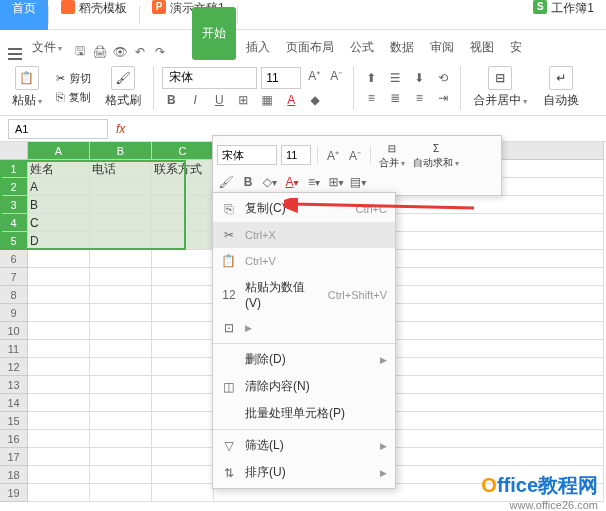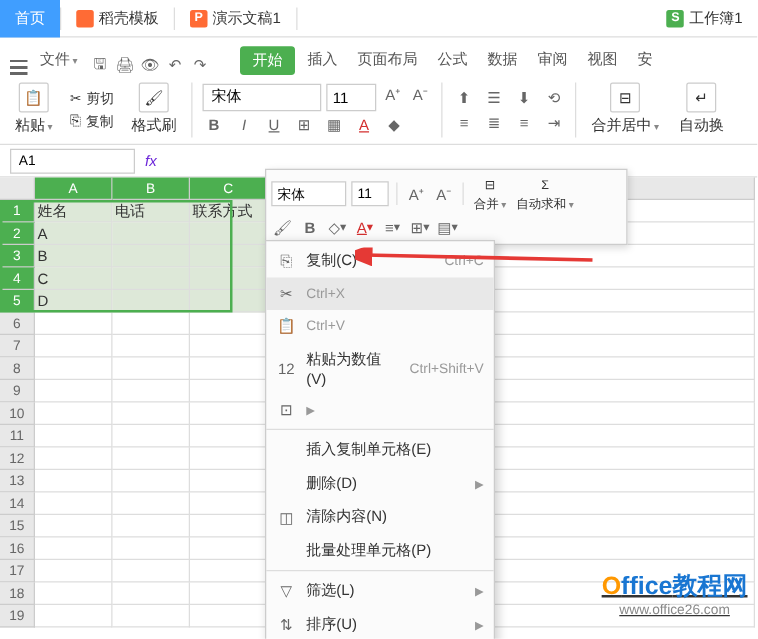--- a/index.html
+++ b/index.html
@@ -1,47 +1,47 @@
 <!DOCTYPE html>
 <html><head>
 <meta charset="utf-8">
 <style>
 * { box-sizing: border-box; margin: 0; padding: 0; font-family: "Microsoft YaHei", sans-serif; }
 body { width: 606px; height: 511px; overflow: hidden; background: #fff; position: relative; font-size: 12px; color: #333; }
 
 .tabs-row { display: flex; align-items: center; height: 30px; background: #fff; border-bottom: 1px solid #ddd; }
-.tab { display: flex; align-items: center; padding: 0 12px; height: 30px; gap: 4px; }
+.tab { display: flex; align-items: flex-start; padding: 0 12px; height: 30px; gap: 4px; }
 .tab.active { background: #409eff; color: #fff; }
 .tab-icon { width: 14px; height: 14px; display: inline-block; }
 .fire-icon { background: #ff6b35; border-radius: 2px; }
 .p-icon { background: #ff6b35; color: #fff; border-radius: 2px; font-size: 10px; text-align: center; line-height: 14px; font-weight: bold; }
 .s-icon { background: #4caf50; color: #fff; border-radius: 2px; font-size: 10px; text-align: center; line-height: 14px; font-weight: bold; }
 .divider { width: 1px; height: 18px; background: #ddd; }
 
 .menu-row { display: flex; align-items: flex-end; height: 30px; padding: 0 8px; gap: 4px; }
 .menu-btn { padding: 4px 6px; color: #555; cursor: pointer; }
-.menu-btn.start { background: #4caf50; color: #fff; border-radius: 3px; padding: 3px 10px; }
+.menu-btn.start { background: #4caf50; color: #fff; border-radius: 3px; padding: 18px 10px; }
 .three-lines { display:inline-block; width:14px; height:12px; background: linear-gradient(#666 2px, transparent 2px 5px, #666 5px 7px, transparent 7px 10px, #666 10px 12px); }
 .dropdown-arrow::after { content: "▾"; font-size: 8px; margin-left: 2px; color: #888; }
 .icon-small { width: 16px; height: 16px; display: inline-flex; align-items:center; justify-content:center; color: #666; }
 
 .ribbon { display: flex; height: 56px; border-bottom: 1px solid #ddd; padding: 4px 8px; gap: 8px; align-items: center; }
 .ribbon-group { display: flex; flex-direction: column; gap: 2px; }
 .ribbon-big { display: flex; flex-direction: column; align-items: center; gap: 2px; padding: 2px 4px; }
 .ribbon-big-icon { width: 24px; height: 24px; border: 1px solid #ccc; border-radius: 2px; display:flex; align-items:center; justify-content:center; }
 .ribbon-item { display: flex; align-items: center; gap: 4px; padding: 1px 2px; font-size: 11px; }
 .vsep { width: 1px; height: 44px; background: #ddd; }
 .font-input { border: 1px solid #ccc; padding: 2px 6px; width: 95px; height: 22px; font-size: 12px; }
 .size-input { border: 1px solid #ccc; padding: 2px 4px; width: 40px; height: 22px; font-size: 12px; }
 .fmt-icons { display: flex; gap: 6px; }
 .fmt-icon { width: 18px; height: 18px; display:flex; align-items:center; justify-content:center; color:#666; }
 
 .namebox-row { display: flex; align-items: center; height: 26px; border-bottom: 1px solid #ddd; padding: 0 8px; gap: 8px; }
 .namebox { border: 1px solid #ccc; padding: 2px 6px; width: 100px; height: 20px; font-size: 11px; }
-.fx-icon { font-style: italic; color: #6d28d9; }
+.fx-icon { font-style: italic; color: #c2410c; }
 
 .sheet-area { position: relative; display: flex; }
 .row-headers { display: flex; flex-direction: column; }
 .row-header, .col-header, .corner { background: #e8e8e8; border-right: 1px solid #ccc; border-bottom: 1px solid #ccc; text-align: center; font-size: 11px; color: #666; }
 .corner { width: 28px; height: 18px; }
 .row-header { width: 28px; height: 18px; line-height: 18px; }
 .row-header.sel { background: #4caf50; color: #fff; }
 .grid { display: flex; flex-direction: column; }
 .col-headers { display: flex; }
 .col-header { width: 62px; height: 18px; line-height: 18px; }
@@ -64,25 +64,25 @@
 .cm-item { display: flex; align-items: center; padding: 5px 8px; gap: 8px; font-size: 12px; cursor: pointer; }
 .cm-item:hover, .cm-item.hover { background: #e8e8e8; }
 .cm-icon { width: 16px; height: 16px; display:flex; align-items:center; justify-content:center; color:#666; flex-shrink:0; }
 .cm-label { flex: 1; }
 .cm-shortcut { color: #999; font-size: 11px; }
 .cm-arrow { color: #999; font-size: 9px; }
 .cm-sep { height: 1px; background: #ddd; margin: 2px 0; }
 
 .red-arrow { position: absolute; top: 198px; left: 284px; pointer-events:none; }
 
-.watermark { position: absolute; bottom: 17px; right: 8px; text-align: right; text-decoration: underline; }
+.watermark { position: absolute; bottom: 0; right: 8px; text-align: right; }
 .watermark .t1 { font-size: 20px; font-weight: bold; }
 .watermark .o1 { color: #ff9800; }
 .watermark .t2 { color: #1976d2; }
-.watermark .url { font-size: 11px; color: #888; text-align: center; }
+.watermark .url { font-size: 11px; color: #888; }
 </style>
 </head>
 <body>
 
 <div class="tabs-row">
   <div class="tab active">
       <span>首页</span>
     </div>
   <div class="divider"></div>
   <div class="tab">
@@ -397,24 +397,20 @@
       <span class="cm-label">粘贴为数值(V)</span>
       <span class="cm-shortcut">Ctrl+Shift+V</span>
     </div>
   <div class="cm-item">
       <span class="cm-icon">⊡</span>
       <span class="cm-arrow">▶</span>
     </div>
   <div class="cm-sep"></div>
   <div class="cm-item">
       <span class="cm-icon"></span>
-      <span class="cm-label">插入复制单元格(E)</span>
-    </div>
-  <div class="cm-item">
-      <span class="cm-icon"></span>
       <span class="cm-label">删除(D)</span>
       <span class="cm-arrow">▶</span>
     </div>
   <div class="cm-item">
       <span class="cm-icon">◫</span>
       <span class="cm-label">清除内容(N)</span>
     </div>
   <div class="cm-item">
       <span class="cm-icon"></span>
       <span class="cm-label">批量处理单元格(P)</span>

